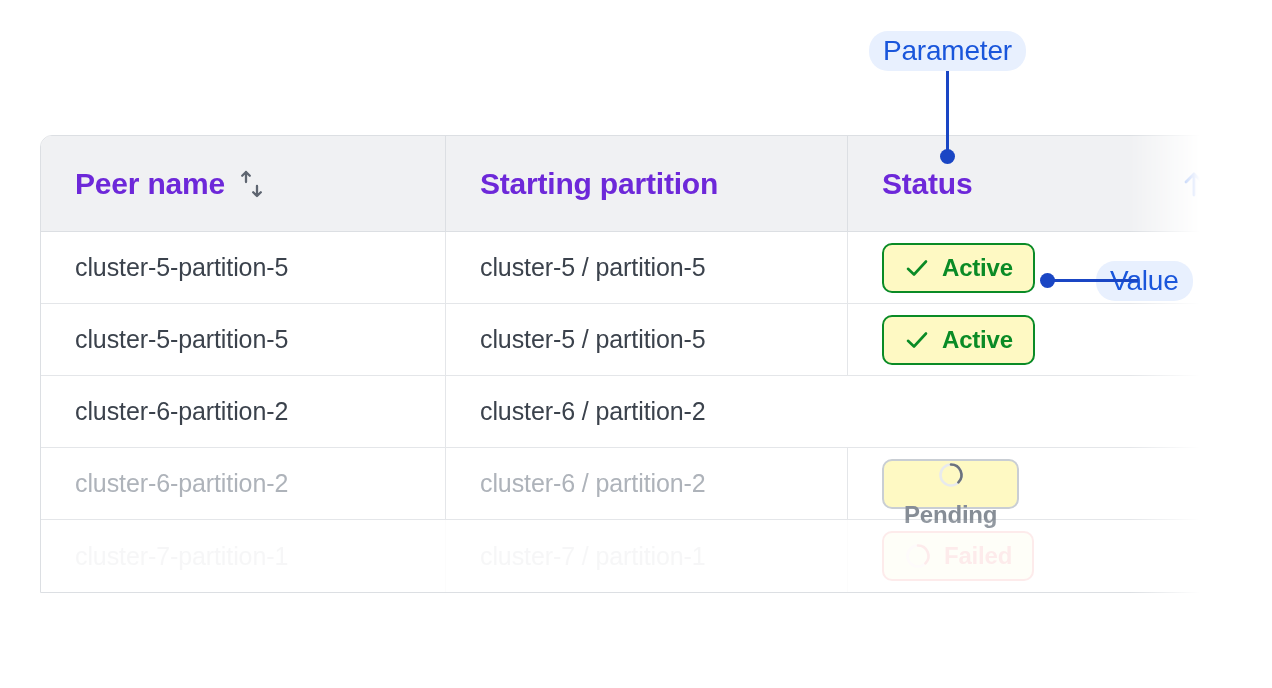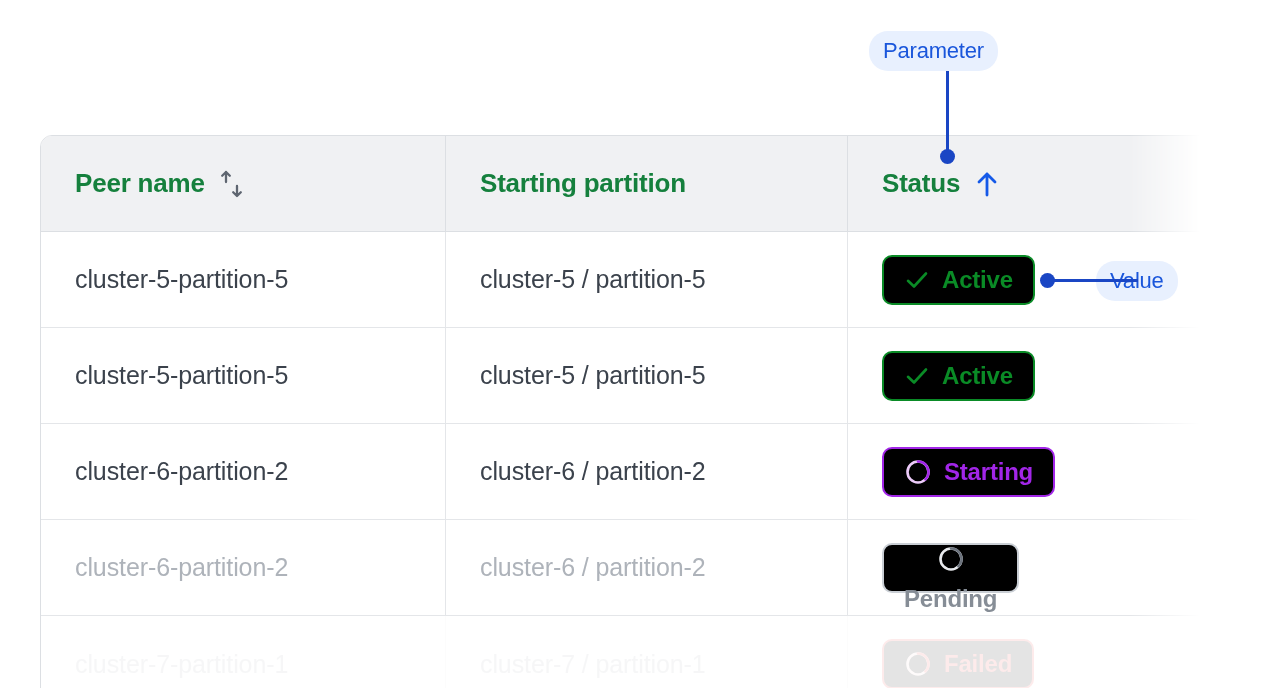--- a/index.html
+++ b/index.html
@@ -42,36 +42,36 @@
     display: flex;
     height: 96px;
     background: #f0f1f3;
     border-bottom: 1px solid #dcdfe3;
   }
   .th {
     display: flex;
     align-items: center;
     gap: 14px;
     padding: 0 34px;
-    font-size: 26px;
+    font-size: 30px;
     font-weight: bold;
-    color: #15803d;
+    color: #6d28d9;
     letter-spacing: -0.2px;
     border-right: 1px solid #dcdfe3;
     height: 100%;
   }
   .th:last-child { border-right: none; }
 
   .col-1 { width: 405px; flex: 0 0 405px; }
   .col-2 { width: 402px; flex: 0 0 402px; }
-  .col-3 { width: 393px; flex: 0 0 393px; }
+  .col-3 { width: 393px; flex: 0 0 393px; justify-content: space-between; }
 
   .trow {
     display: flex;
-    height: 96px;
+    height: 72px;
     border-bottom: 1px solid #e4e6e9;
     background: #fff;
   }
   .trow:last-child { border-bottom: none; }
   .td {
     display: flex;
     align-items: center;
     padding: 0 34px;
     font-size: 25px;
     color: #3b424c;
@@ -95,40 +95,40 @@
     align-items: center;
     gap: 12px;
     height: 50px;
     padding: 0 20px;
     border-radius: 10px;
     border: 2px solid;
     font-size: 24px;
     font-weight: 600;
     letter-spacing: -0.2px;
     white-space: nowrap;
-    background: #000000;
+    background: #fef9c3;
   }
   .badge.active  { border-color: #0a8b26; color: #0a8b26; }
   .badge.starting{ border-color: #a226e8; color: #a226e8; }
   .badge.pending { border-color: #c9ced4; color: #868d96; flex-direction: column; }
   .badge.failed  { border-color: #ef4444; color: #ef4444; }
   .badge svg { display: block; }
 
   
   .anno-pill {
     position: absolute;
     display: inline-flex;
     align-items: center;
     justify-content: center;
     height: 40px;
     padding: 0 14px;
     border-radius: 19px;
     background: #e8f0fe;
     color: #1a56db;
-    font-size: 22px;
+    font-size: 28px;
     font-weight: 500;
     letter-spacing: -0.2px;
     white-space: nowrap;
   }
   #anno-parameter { left: 869px; top: 31px; }
   #anno-value { left: 1096px; top: 261px; }
 
   .anno-line-v {
     position: absolute;
     left: 946px;
@@ -215,31 +215,20 @@
               </svg>
             </span>
             <span>Active</span>
           </span>
         </div>
       </div>
 
       <div class="trow">
         <div class="td col-1">cluster-6-partition-2</div>
         <div class="td col-2">cluster-6 / partition-2</div>
-        <div class="td col-3">
-          <span class="badge starting">
-            <span>
-              <svg width="28" height="28" viewBox="0 0 28 28" fill="none" xmlns="http://www.w3.org/2000/svg">
-                <circle cx="14" cy="14" r="10.5" stroke="#eccbf9" stroke-width="2.6"></circle>
-                <path d="M14 3.5 A10.5 10.5 0 0 1 21.4 21.4" stroke="#a226e8" stroke-width="2.6" stroke-linecap="round"></path>
-              </svg>
-            </span>
-            <span>Starting</span>
-          </span>
-        </div>
       </div>
 
       <div class="trow dim">
         <div class="td col-1">cluster-6-partition-2</div>
         <div class="td col-2">cluster-6 / partition-2</div>
         <div class="td col-3">
           <span class="badge pending">
             <span>
               <svg width="28" height="28" viewBox="0 0 28 28" fill="none" xmlns="http://www.w3.org/2000/svg">
                 <circle cx="14" cy="14" r="10.5" stroke="#e8eaed" stroke-width="2.6"></circle>

